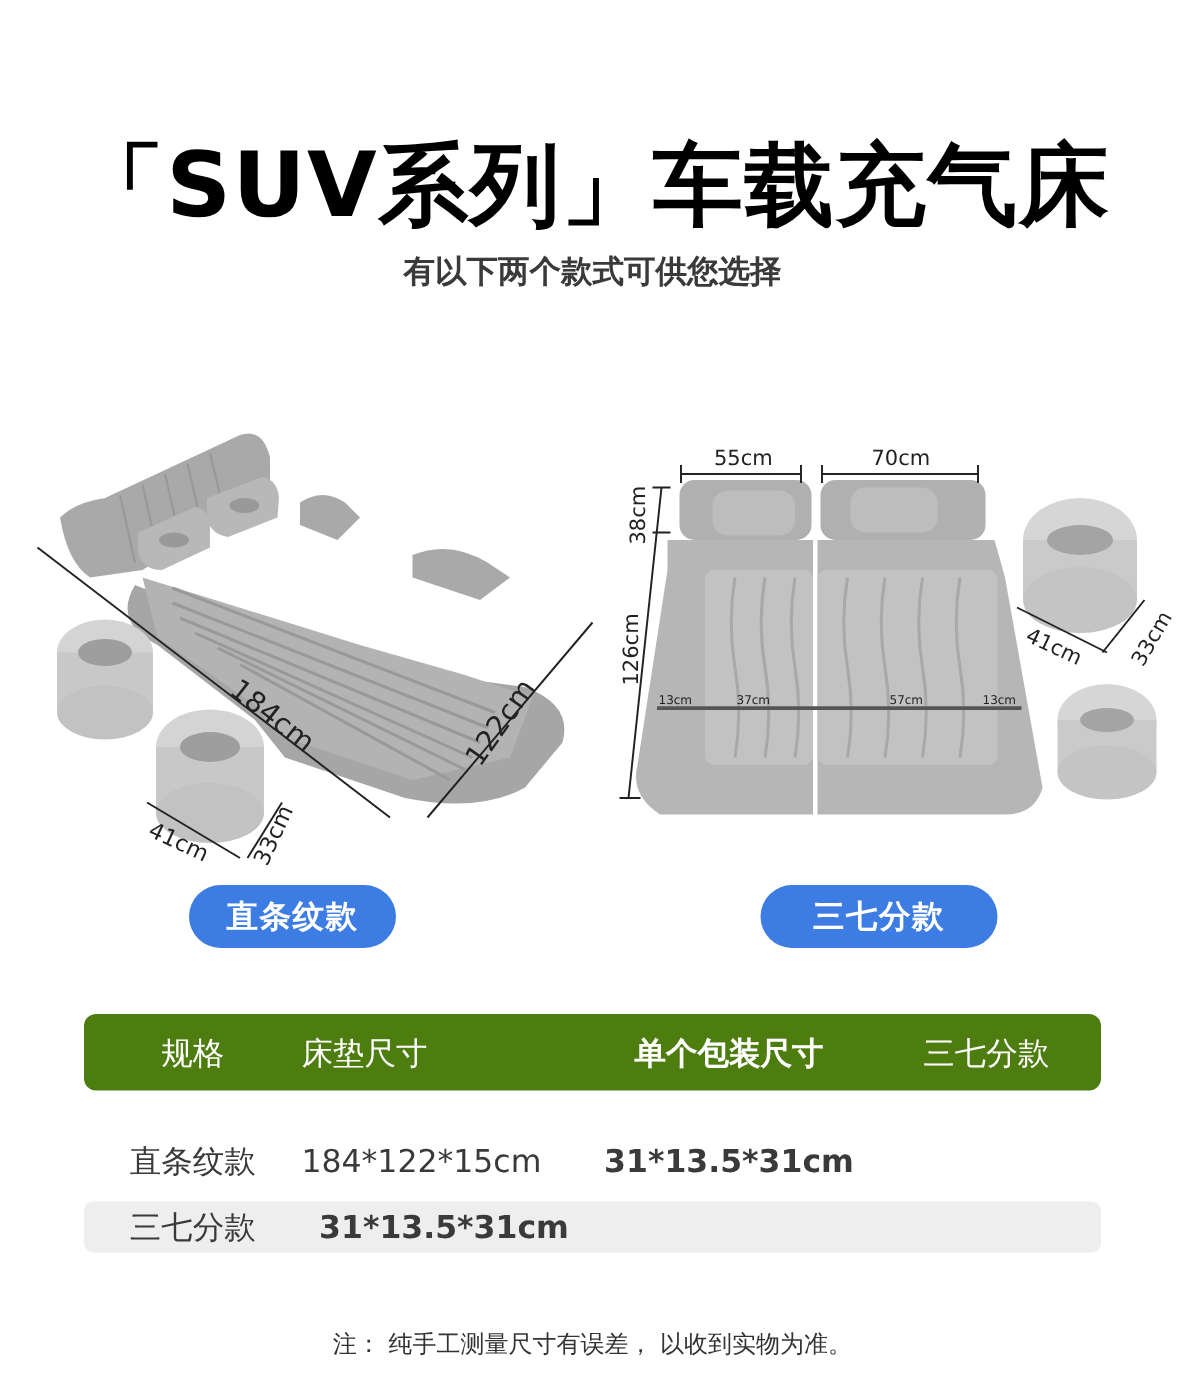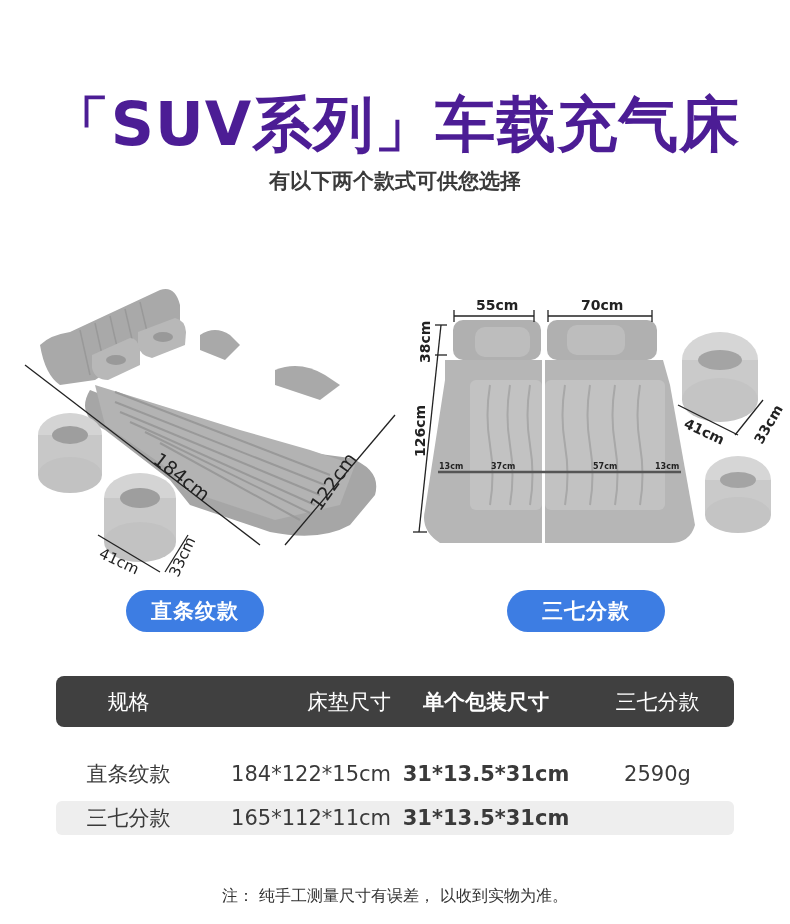--- a/index.html
+++ b/index.html
@@ -1,51 +1,51 @@
 <!DOCTYPE html>
 <html><head>
   <meta charset="utf-8">
   <style>
     * { margin: 0; padding: 0; box-sizing: border-box; }
     html, body { width: 790px; height: 924px; background: #ffffff; overflow: hidden; }
     body { font-family: "DejaVu Sans", "Liberation Sans", sans-serif; color: #333; position: relative; }
 
     .title {
       position: absolute; top: 88px; left: 0; width: 790px; text-align: center;
-      font-size: 60px; font-weight: bold; color: #4c1d95; letter-spacing: 1px;
+      font-size: 60px; font-weight: bold; color: #000000; letter-spacing: 1px;
       line-height: 72px;
     }
     .subtitle {
       position: absolute; top: 164px; left: 0; width: 790px; text-align: center;
       font-size: 21px; color: #3a3a3a; font-weight: bold; line-height: 34px;
     }
 
     .product { position: absolute; }
     .product svg { display: block; }
     .p-left { left: 20px; top: 280px; width: 380px; height: 300px; }
-    .p-right { left: 405px; top: 285px; width: 385px; height: 280px; font-weight: bold; }
+    .p-right { left: 405px; top: 285px; width: 385px; height: 280px; }
 
     .pill {
       position: absolute; height: 42px; border-radius: 21px; background: #3d7de3;
       color: #fff; font-size: 21px; font-weight: bold; text-align: center; line-height: 42px;
       letter-spacing: 1px;
     }
     .pill-left { left: 126px; top: 590px; width: 138px; }
     .pill-right { left: 507px; top: 590px; width: 158px; }
 
     .table { position: absolute; left: 56px; top: 676px; width: 678px; }
     .thead {
-      height: 51px; background: #404040; border-radius: 8px; display: flex; align-items: center;
+      height: 51px; background: #4d7c0f; border-radius: 8px; display: flex; align-items: center;
       color: #fff; font-size: 21px;
     }
     .row { display: flex; align-items: center; height: 40px; font-size: 21px; color: #3a3a3a; }
     .row.r1 { margin-top: 27px; }
     .row.r2 { margin-top: 7px; background: #eeeeee; border-radius: 6px; height: 34px; }
     .c1 { width: 145px; text-align: center; }
-    .c2 { width: 190px; text-align: right; }
+    .c2 { width: 190px; text-align: left; }
     .c3 { width: 190px; text-align: center; font-weight: bold; }
     .c4 { width: 153px; text-align: center; }
 
     .note {
       position: absolute; top: 886px; left: 0; width: 790px; text-align: center;
       font-size: 16px; color: #333;
     }
     .dim { font-family: "DejaVu Sans", sans-serif; fill: #222; }
   </style>
 </head>
@@ -184,22 +184,20 @@
   <div class="thead">
     <div class="c1">规格</div>
     <div class="c2">床垫尺寸</div>
     <div class="c3">单个包装尺寸</div>
     <div class="c4">三七分款</div>
   </div>
   <div class="row r1">
     <div class="c1">直条纹款</div>
     <div class="c2">184*122*15cm</div>
     <div class="c3">31*13.5*31cm</div>
-    <div class="c4">2590g</div>
   </div>
   <div class="row r2">
     <div class="c1">三七分款</div>
-    <div class="c2">165*112*11cm</div>
     <div class="c3">31*13.5*31cm</div>
   </div>
 </div>
 
 <div class="note">注：  纯手工测量尺寸有误差，  以收到实物为准。</div>
 
 </body></html>

